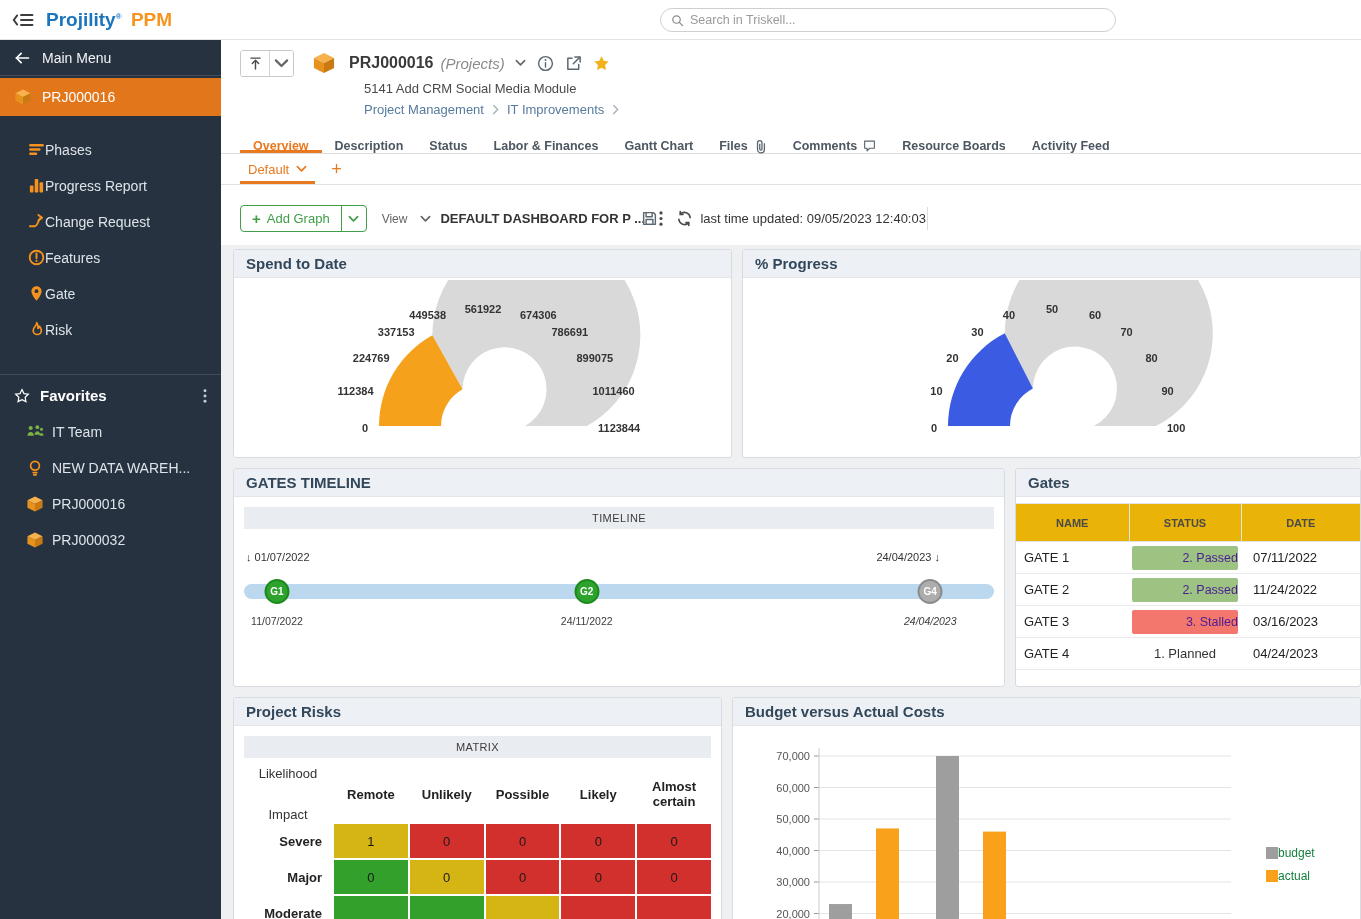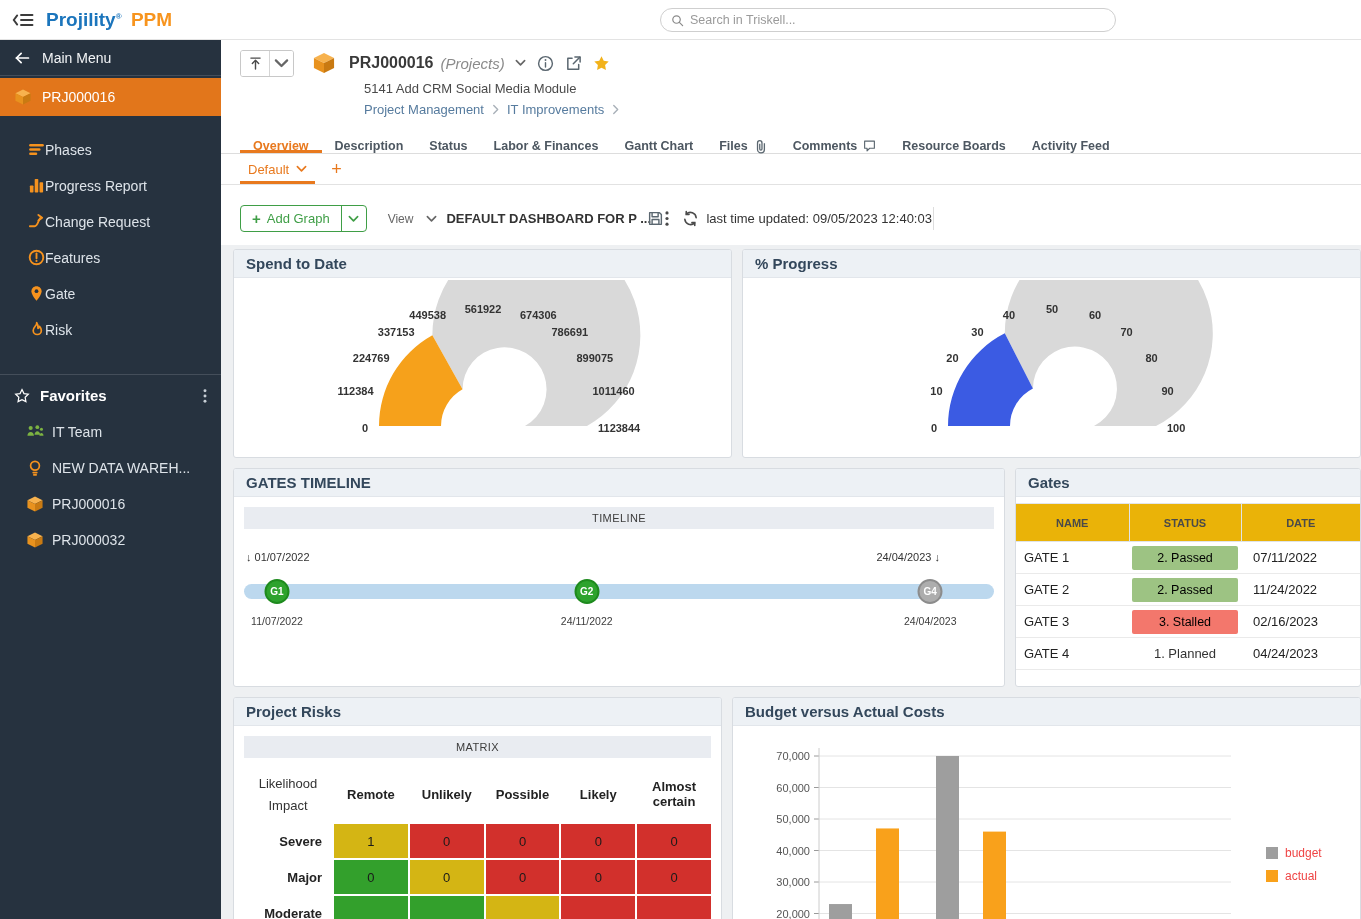--- a/index.html
+++ b/index.html
@@ -65,21 +65,21 @@
   .subtab::after{content:"";position:absolute;left:0;right:0;bottom:0;height:3px;background:#E8791E}
   .subtab .chev{color:#E8791E}
   .subtab-add{color:#E8791E;font-size:18px;cursor:pointer;line-height:1}
   .subtab-add::before{content:"+"}
 
   .toolbar{display:flex;align-items:center;background:#fff;padding:20px 12px 13px 19px;gap:1px}
   .btn-addgraph{display:flex;height:27px;border:1px solid #3F9E46;border-radius:4px;overflow:hidden;background:#fff}
   .btn-addgraph .bmain{display:flex;align-items:center;gap:6px;padding:0 11px;color:#3F9E46;font-size:13px;cursor:pointer}
   .btn-addgraph .plus::before{content:"+";font-size:15px;font-weight:bold}
   .btn-addgraph .bchev{width:25px;border-left:1px solid #3F9E46;display:flex;align-items:center;justify-content:center;color:#3F9E46;cursor:pointer}
-  .view-lbl{margin-left:20px;font-size:12px;color:#666}
+  .view-lbl{margin-left:14px;font-size:12px;color:#666}
   .dash-sel{display:flex;align-items:center;gap:9px;margin-left:12px;cursor:pointer}
   .dash-name{font-size:13px;font-weight:bold;color:#333;max-width:200px;white-space:nowrap}
   .tool-ic{width:17px;height:17px;cursor:pointer}
   .kbv{width:4px;height:15px;cursor:pointer}
   .vsep{width:1px;height:23px;background:#DDD}
   .updated{font-size:13px;color:#333;margin-left:6px}
 
   
   .dash{flex:1;min-height:0;overflow:hidden;padding:4px 0 0 12px;display:flex;flex-direction:column;gap:10px}
   .row{display:flex;gap:10px;flex:none}
@@ -101,35 +101,35 @@
   .tl-date{position:absolute;top:86px;transform:translateX(-50%);font-size:10.5px;color:#3C3C3C;white-space:nowrap}
 
   
   .gates-table{width:100%;border-collapse:collapse;margin-top:6px;font-size:13px}
   .gates-table th{height:38px;background:#eab308;border-top:1px solid #E3E6EA;border-bottom:1px solid #DFE3E7;font-size:11px;font-weight:bold;color:#4A4A4A}
   .gates-table th+th{border-left:1px solid #E0E3E7}
   .gates-table td{height:32px;border-bottom:1px solid #EAEAEA;padding:0 8px;color:#222}
   .gates-table .c-name{width:113px}
   .gates-table .c-status{width:112px;padding:0 3px;text-align:center}
   .gates-table .c-date{padding-left:12px}
-  .badge{display:block;padding:5px 12px;border-radius:2px;color:#000000;font-size:12.5px;text-align:center}
+  .badge{display:block;padding:5px 0;border-radius:2px;color:#4c1d95;font-size:12.5px;text-align:right}
   .plain-status{font-size:13px;color:#333}
 
   
   .matrix{margin:8px 10px;display:grid;grid-template-columns:88px repeat(5,1fr);gap:2px;font-size:13px}
-  .mx-corner{display:flex;flex-direction:column;align-items:center;justify-content:center;gap:7px;color:#333}
+  .mx-corner{display:flex;flex-direction:column;align-items:center;justify-content:space-between;gap:7px;color:#333}
   .mx-col{min-height:56px;display:flex;align-items:center;justify-content:center;text-align:center;font-weight:bold;color:#222;padding:2px}
   .mx-row-label{display:flex;align-items:center;justify-content:flex-end;padding-right:10px;font-weight:bold;color:#222}
   .mx-cell{height:34px;display:flex;align-items:center;justify-content:center;color:#1A1A1A}
 
   
   .chart-body{position:relative;flex:1}
   .axis-label{font-size:11px;fill:#555}
   .legend{position:absolute;left:533px;top:120px;display:flex;flex-direction:column;gap:9px}
-  .legend .li{display:flex;align-items:center;gap:7px;font-size:12px;color:#ef4444}
+  .legend .li{display:flex;align-items:center;gap:0;font-size:12px;color:#15803d}
   .legend .sw{width:12px;height:12px;display:inline-block}
 </style>
 </head>
 <body>
 
 <div class="topbar">
   <span class="collapse ic" data-icon="collapse-menu-icon">
       <svg viewBox="0 0 22 16" fill="none" stroke="#3C3C3C" stroke-width="1.9" stroke-linecap="round">
         <path d="M5.2 3.4 1.8 8l3.4 4.6"></path>
         <path d="M9 3h11.5"></path>
@@ -496,21 +496,21 @@
           <div class="subbar">TIMELINE</div>
           <div class="tl-body" id="tl-body">
             <span class="tl-range tl-start">↓ 01/07/2022</span>
             <span class="tl-range tl-end">24/04/2023 ↓</span>
             <div class="tl-bar"></div>
           <div class="tl-dot" style="left: 4.4%; background: rgb(45, 163, 45); border-color: rgb(30, 138, 30);">G1</div>
               <div class="tl-date" style="left: 4.4%;">11/07/2022</div>
               <div class="tl-dot" style="left: 45.7%; background: rgb(45, 163, 45); border-color: rgb(30, 138, 30);">G2</div>
               <div class="tl-date" style="left: 45.7%;">24/11/2022</div>
               <div class="tl-dot" style="left: 91.5%; background: rgb(173, 173, 173); border-color: rgb(140, 140, 140);">G4</div>
-              <div class="tl-date" style="left: 91.5%;">24/04/2023</div>
+              <div class="tl-date" style="left: 91.5%; font-style: italic;">24/04/2023</div>
             </div>
         </section>
         <section class="panel grow">
           <header>Gates</header>
           <table class="gates-table">
             <thead>
                 <tr id="gates-head">
                   <th>NAME</th>
                   <th>STATUS</th>
                   <th>DATE</th>
@@ -529,21 +529,21 @@
                   <td class="c-status">
                     <span class="badge" style="background: rgb(157, 195, 131);">2. Passed</span>
                   </td>
                   <td class="c-date">11/24/2022</td>
                 </tr>
                 <tr>
                   <td class="c-name">GATE 3</td>
                   <td class="c-status">
                     <span class="badge" style="background: rgb(243, 119, 108);">3. Stalled</span>
                   </td>
-                  <td class="c-date">02/16/2023</td>
+                  <td class="c-date">03/16/2023</td>
                 </tr>
                 <tr>
                   <td class="c-name">GATE 4</td>
                   <td class="c-status"><span class="plain-status">1. Planned</span></td>
                   <td class="c-date">04/24/2023</td>
                 </tr>
               </tbody>
           </table>
         </section>
       </div>

